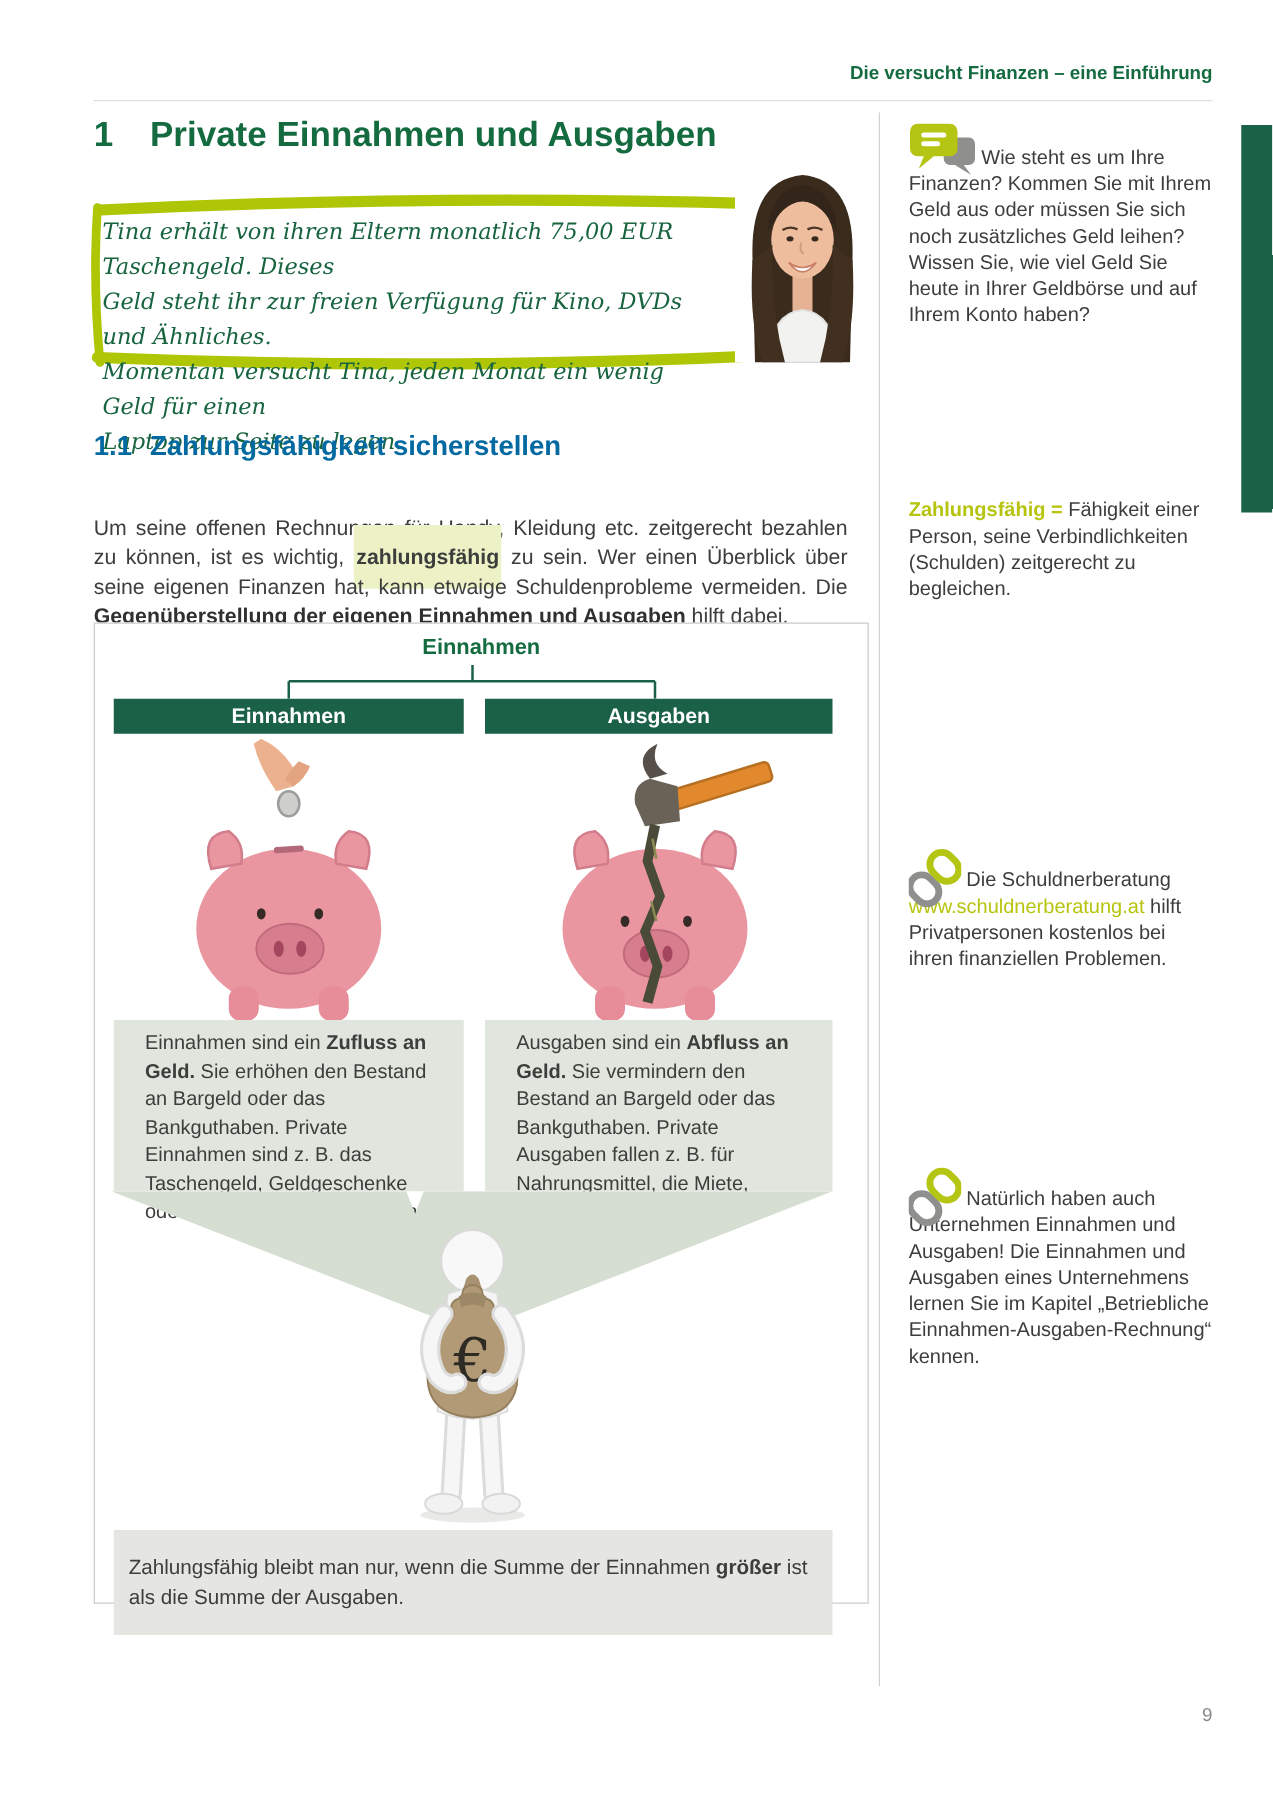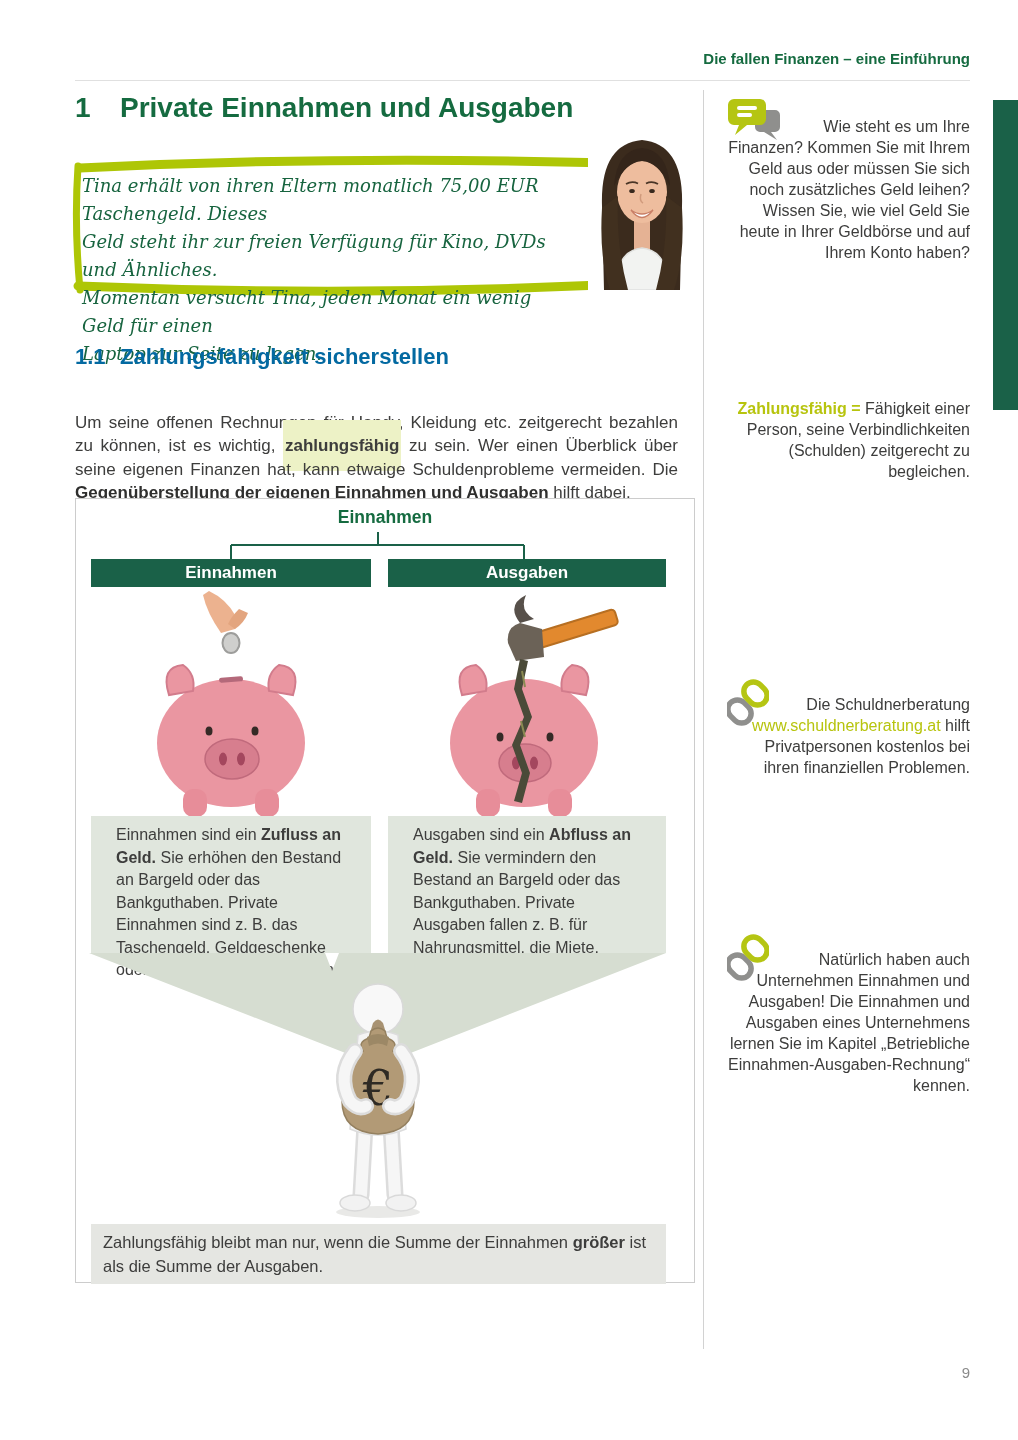--- a/index.html
+++ b/index.html
@@ -40,42 +40,42 @@
   .d-bar.right{left:312px;width:278px;}
   .pig{position:absolute;top:92px;}
   .pig.left{left:55px;} .pig.right{left:348px;}
   .d-box{position:absolute;top:317px;height:137px;background:#e0e6dd;box-sizing:border-box;
          padding:8px 25px;font-size:16px;line-height:22.5px;}
   .d-box.left{left:15px;width:280px;}
   .d-box.right{left:312px;width:278px;}
   .funnel{position:absolute;top:454px;left:0;}
   .figure{position:absolute;top:480px;left:227px;}
   .d-conclusion{position:absolute;top:725px;left:15px;width:575px;min-height:58px;background:#e5e6e2;
-                box-sizing:border-box;padding:6px 12px;font-size:16.5px;line-height:24px;}
+                box-sizing:border-box;padding:18px 12px;font-size:16.5px;line-height:24px;}
 
   
   .side{position:absolute;left:727px;width:243px;font-size:16px;line-height:21px;color:#3d3d3c;}
-  .side p{margin:0;text-align:right;}
+  .side p{margin:0;}
   .side .s-icon{position:absolute;top:0;left:0;}
   .q-section{top:98px;} .q-section p{margin-top:18px;text-indent:58px;}
   .def-section{top:398px;}
   .lime-term{color:#b7c40e;font-weight:bold;}
   .hint1{top:678px;} .hint1 p{margin-top:16px;text-indent:46px;}
   .hint2{top:933px;} .hint2 p{margin-top:16px;text-indent:46px;}
   .task{top:1148px;} .task p{margin-top:30px;text-indent:50px;}
   .lime-link{color:#b7c40e;text-decoration:none;}
 
   .page-num{top:1364px;right:48px;font-size:15px;color:#8a8a8a;}
 </style>
 </head>
 <body>
 
 <div class="page">
 
-  <div class="abs breadcrumb">Die fallen Finanzen – eine Einführung</div>
+  <div class="abs breadcrumb">Die versucht Finanzen – eine Einführung</div>
   <div class="abs head-rule"></div>
 
   <div class="abs chapter-title">
     <span class="num">1</span>
     <span>Private Einnahmen und Ausgaben</span>
   </div>
 
   <svg class="abs intro-border" width="605" height="150" viewBox="0 0 605 150">
     <path d="M10,18 Q300,4 596,15" stroke="#aec606" stroke-width="9" fill="none" stroke-linecap="round"></path>
     <path d="M8,16 Q4,75 10,140" stroke="#aec606" stroke-width="7" fill="none" stroke-linecap="round"></path>

